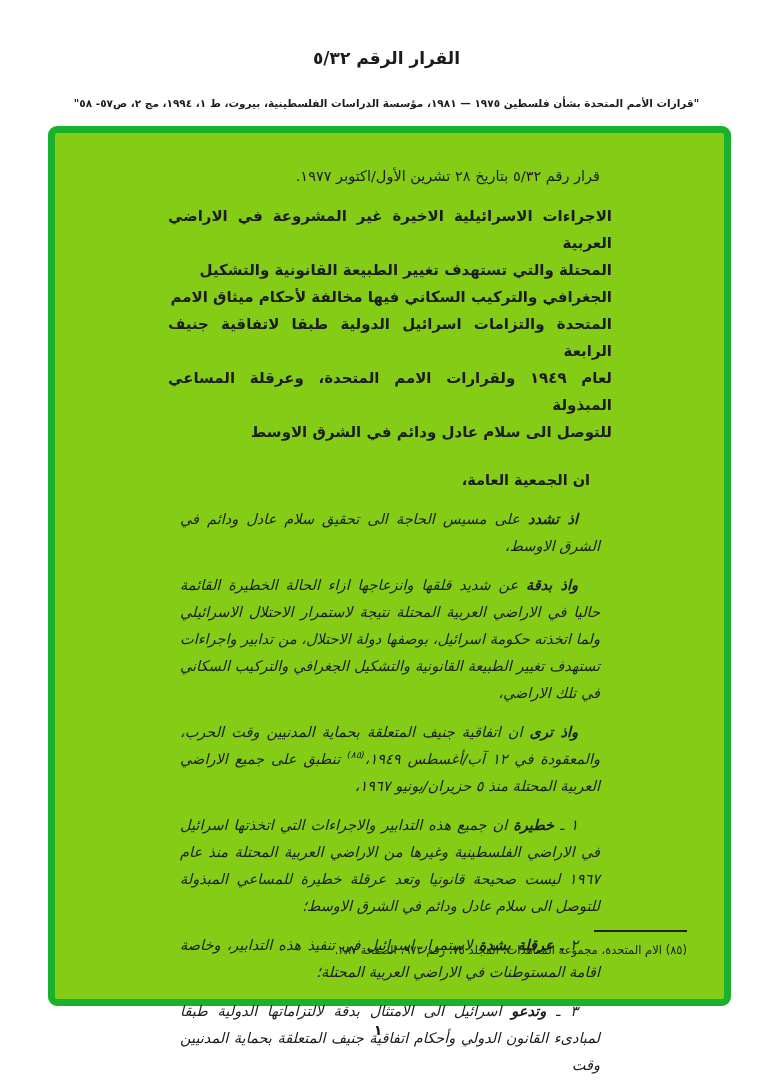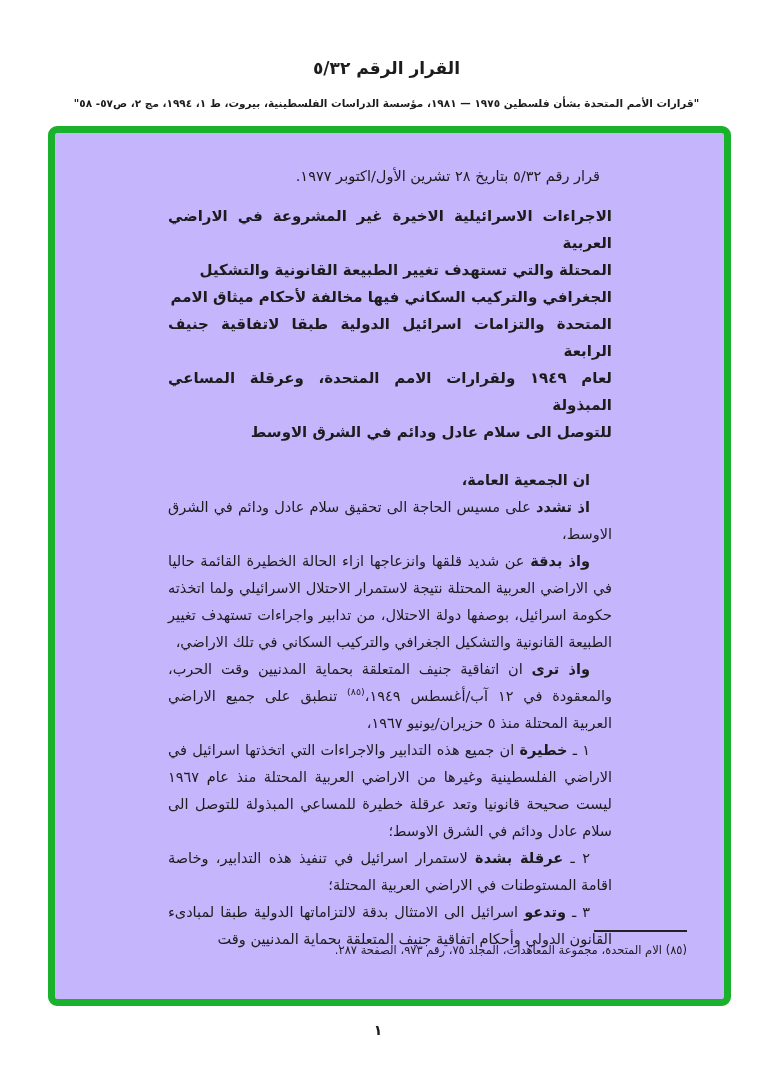--- a/index.html
+++ b/index.html
@@ -6,40 +6,40 @@
   body{
     width:773px;height:1088px;
     background:#ffffff;
     font-family:"DejaVu Sans",sans-serif;
     color:#1c1c1c;
     position:relative;
     direction:rtl;
     overflow:hidden;
   }
   .doc-title{
-    position:absolute;top:58px;left:0;right:0;
+    position:absolute;top:48px;left:0;right:0;
     text-align:center;
     font-weight:bold;
     font-size:17px;
     letter-spacing:.5px;
   }
   .doc-source{
     position:absolute;top:97px;left:0;right:0;
     text-align:center;
     font-weight:bold;
     font-size:10.5px;
     white-space:nowrap;
   }
   .green-box{
     position:absolute;
     left:48px;top:126px;
     width:669px;height:866px;
     border:7px solid #1ab22d;
     border-radius:9px;
-    background:#c4b5fd;
+    background:#84cc16;
   }
   .content{
     margin:30px 112px 0 113px;
     font-size:14.5px;
     line-height:27px;
     text-align:justify;
   }
   .intro{
     margin:0;
     text-align:right;
@@ -51,22 +51,23 @@
     font-size:15px;
     line-height:27px;
     white-space:pre-line;
   }
   .opening{
     margin:21px 0 0 0;
     font-weight:bold;
     text-indent:22px;
   }
   .body-para{
-    margin:0;
+    margin:12px;
     text-indent:22px;
+    font-style:italic;
   }
   .bold{font-weight:bold;}
   sup.fn-ref{
     font-size:9.5px;
     line-height:0;
     vertical-align:6px;
   }
   .footnote{
     position:absolute;
     bottom:42px;

